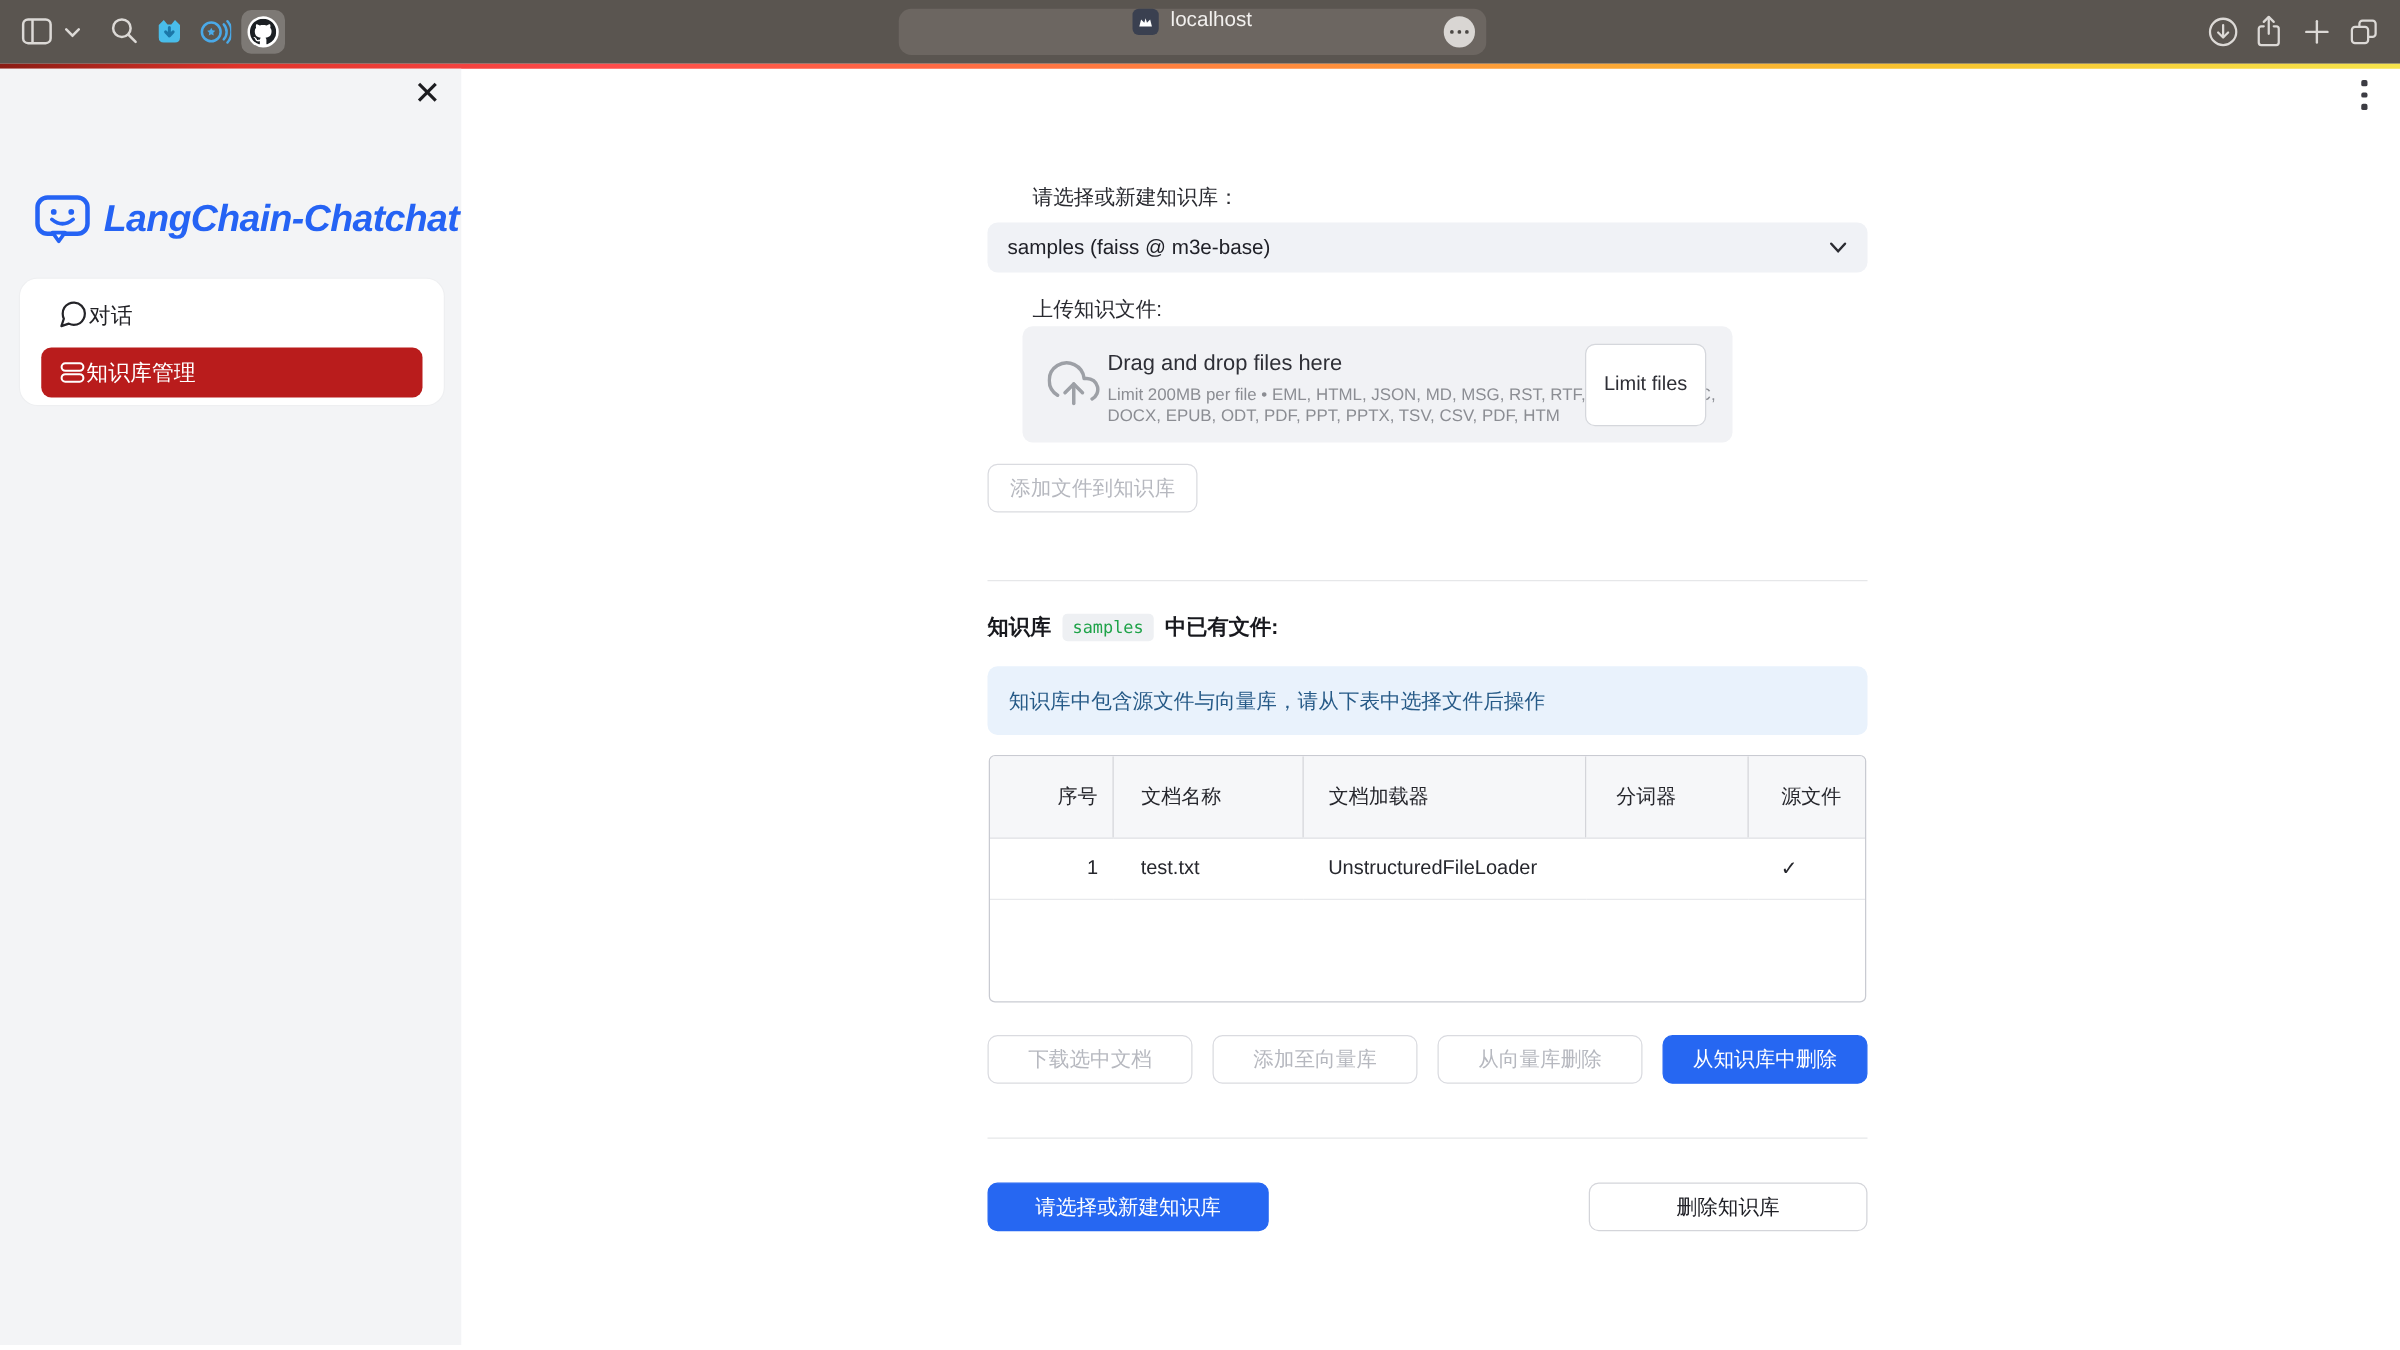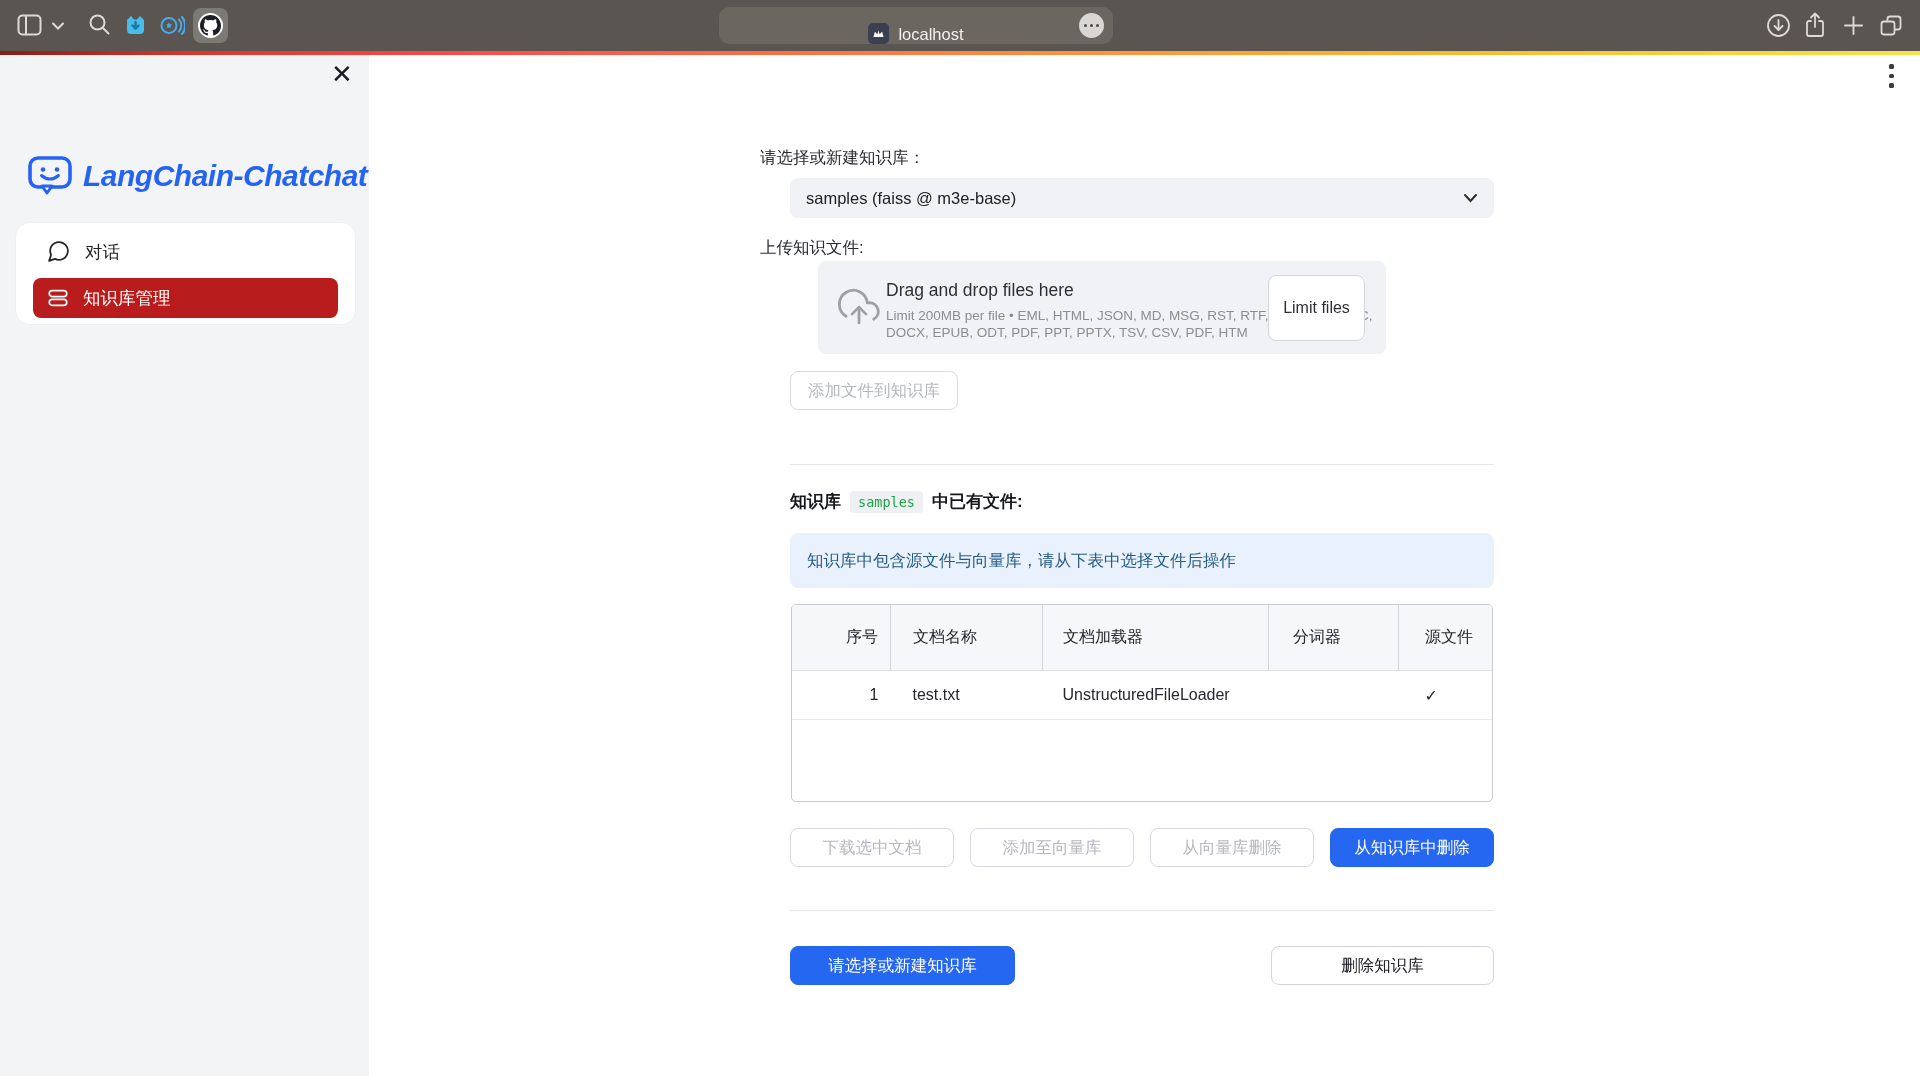--- a/index.html
+++ b/index.html
@@ -11,52 +11,52 @@
   .chrome{position:absolute;left:0;top:0;width:1920px;height:51px;background:#5a5550;}
   .chrome .cicon{position:absolute;color:#dcd9d6;}
   .i-sidebar{left:17px;top:14px}
   .i-chev{left:52px;top:22px}
   .i-search{left:88px;top:13px}
   .i-cat{left:123px;top:13px}
   .i-rings{left:159px;top:13px}
   .i-github{left:193px;top:8px;width:35px;height:35px;border-radius:8px;background:#7d7975;
             display:grid;place-items:center;}
   .gh-circle{width:25px;height:25px;border-radius:50%;background:#fff;display:grid;place-items:center;}
-  .addr{position:absolute;left:719px;top:7px;width:394px;height:37px;border-radius:10px;background:#6c6661;
-        display:flex;align-items:flex-end;justify-content:center;gap:9px;color:#f2f0ee;font-size:16.5px;}
+  .addr{position:absolute;left:719px;top:7px;width:470px;height:37px;border-radius:10px;background:#6c6661;
+        display:flex;align-items:flex-start;justify-content:center;gap:9px;color:#f2f0ee;font-size:16.5px;}
   .fav{width:21px;height:21px;border-radius:5px;background:#3a4050;display:grid;place-items:center;flex:0 0 auto;}
   .addr-more{position:absolute;right:9px;top:6px;width:25px;height:25px;border-radius:50%;background:#d9d6d3;
              display:flex;align-items:center;justify-content:center;gap:2.5px;}
   .addr-more i{width:3.5px;height:3.5px;border-radius:50%;background:#4c4845;}
   .i-download{left:1766px;top:13px}
   .i-share{left:1803px;top:11px}
   .i-plus{left:1842px;top:14px}
   .i-tabs{left:1878px;top:13px}
 
   
   .deco{position:absolute;left:0;top:51px;width:1920px;height:4px;
         background:linear-gradient(90deg,#8a1c14 0%,#e0342b 10%,#ff4b4b 25%,#ff8e3c 55%,#f7c32e 80%,#f6e44c 100%);}
 
   
   .sidebar{position:absolute;left:0;top:55px;width:369px;height:1021px;background:#f3f4f6;}
   .close-x{position:absolute;left:331px;top:6px;font-size:26px;line-height:26px;color:#1c1c20;cursor:default;}
   .logo{position:absolute;left:27px;top:100px;display:flex;align-items:center;gap:10px;}
   .logo-text{font-size:30px;font-weight:700;font-style:italic;color:#2563f4;letter-spacing:-0.5px;white-space:nowrap;}
   .navcard{position:absolute;left:16px;top:168px;width:339px;height:101px;background:#fff;border-radius:14px;
            box-shadow:0 0 0 1px rgba(0,0,0,0.02);}
-  .nav-item{display:flex;align-items:center;height:45px;margin-top:6px;padding-left:30px;gap:14px;
+  .nav-item{display:flex;align-items:center;height:45px;margin-top:6px;padding-left:30px;
             font-size:17.5px;color:#222226;}
   .nav-item.active{height:40px;margin:4px 17px 0 17px;padding-left:14px;border-radius:8px;
                    background:#b91c1c;color:#fff;font-weight:400;}
 
   
   .kebab{position:absolute;left:1889px;top:64px;display:flex;flex-direction:column;gap:5px;}
   .kebab i{width:4.5px;height:4.5px;border-radius:1.5px;background:#3c3c43;}
 
-  .flabel{position:absolute;left:760px;font-size:16.5px;color:#292a30;}
+  .flabel{position:absolute;left:826px;font-size:16.5px;color:#292a30;}
   .select{position:absolute;left:790px;top:178px;width:704px;height:40px;border-radius:8px;background:#f0f2f6;
           display:flex;align-items:center;padding:0 16px;box-sizing:border-box;font-size:16.5px;color:#202128;}
   .select .chev{margin-left:auto;color:#2b2c32;}
 
   .dropzone{position:absolute;left:790px;top:261px;width:568px;height:93px;border-radius:8px;background:#f1f2f5;margin-left:28px;}
   .dz-cloud{position:absolute;left:20px;top:26px;color:#9da0a6;}
   .dz-title{position:absolute;left:68px;top:19px;font-size:17.5px;color:#2e2f36;}
   .dz-hint{position:absolute;left:68px;top:46px;width:532px;font-size:13.5px;line-height:17px;color:#8b8d93;}
   .browse{position:absolute;right:21px;top:14px;width:79px;height:64px;background:#fff;border:1px solid #d5d7dc;
           border-radius:8px;display:grid;place-items:center;text-align:center;font-size:16px;line-height:22px;

